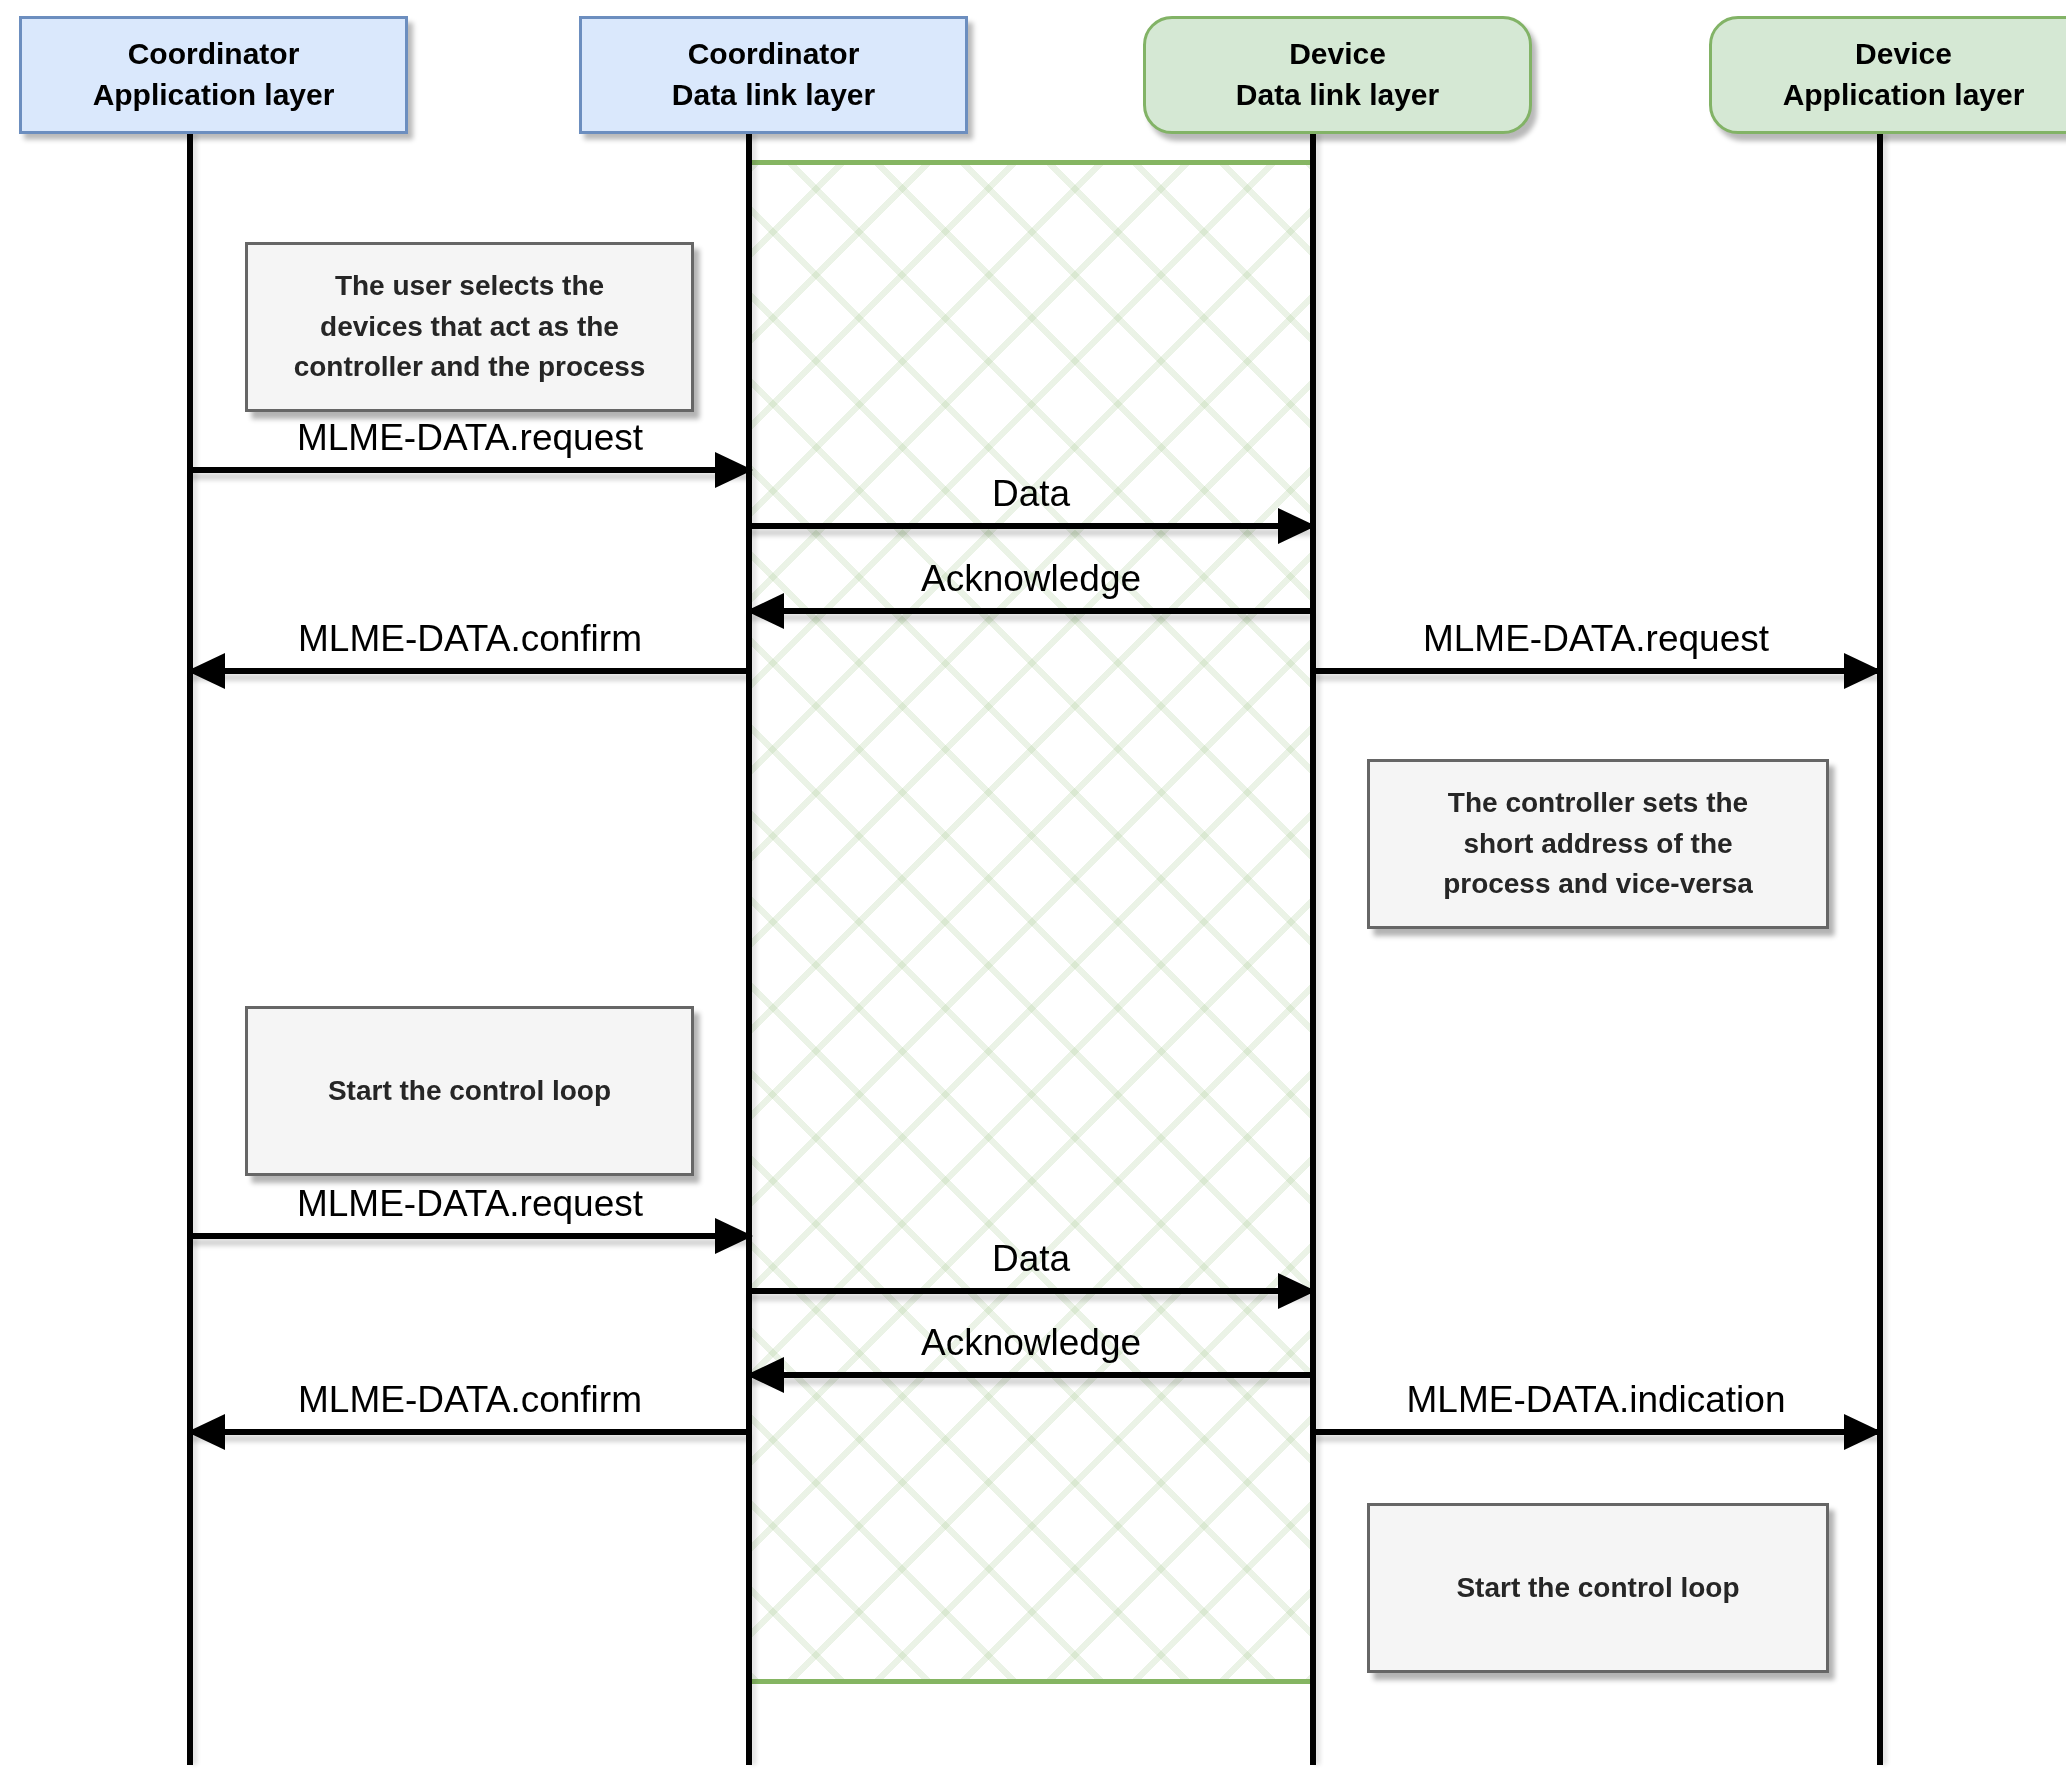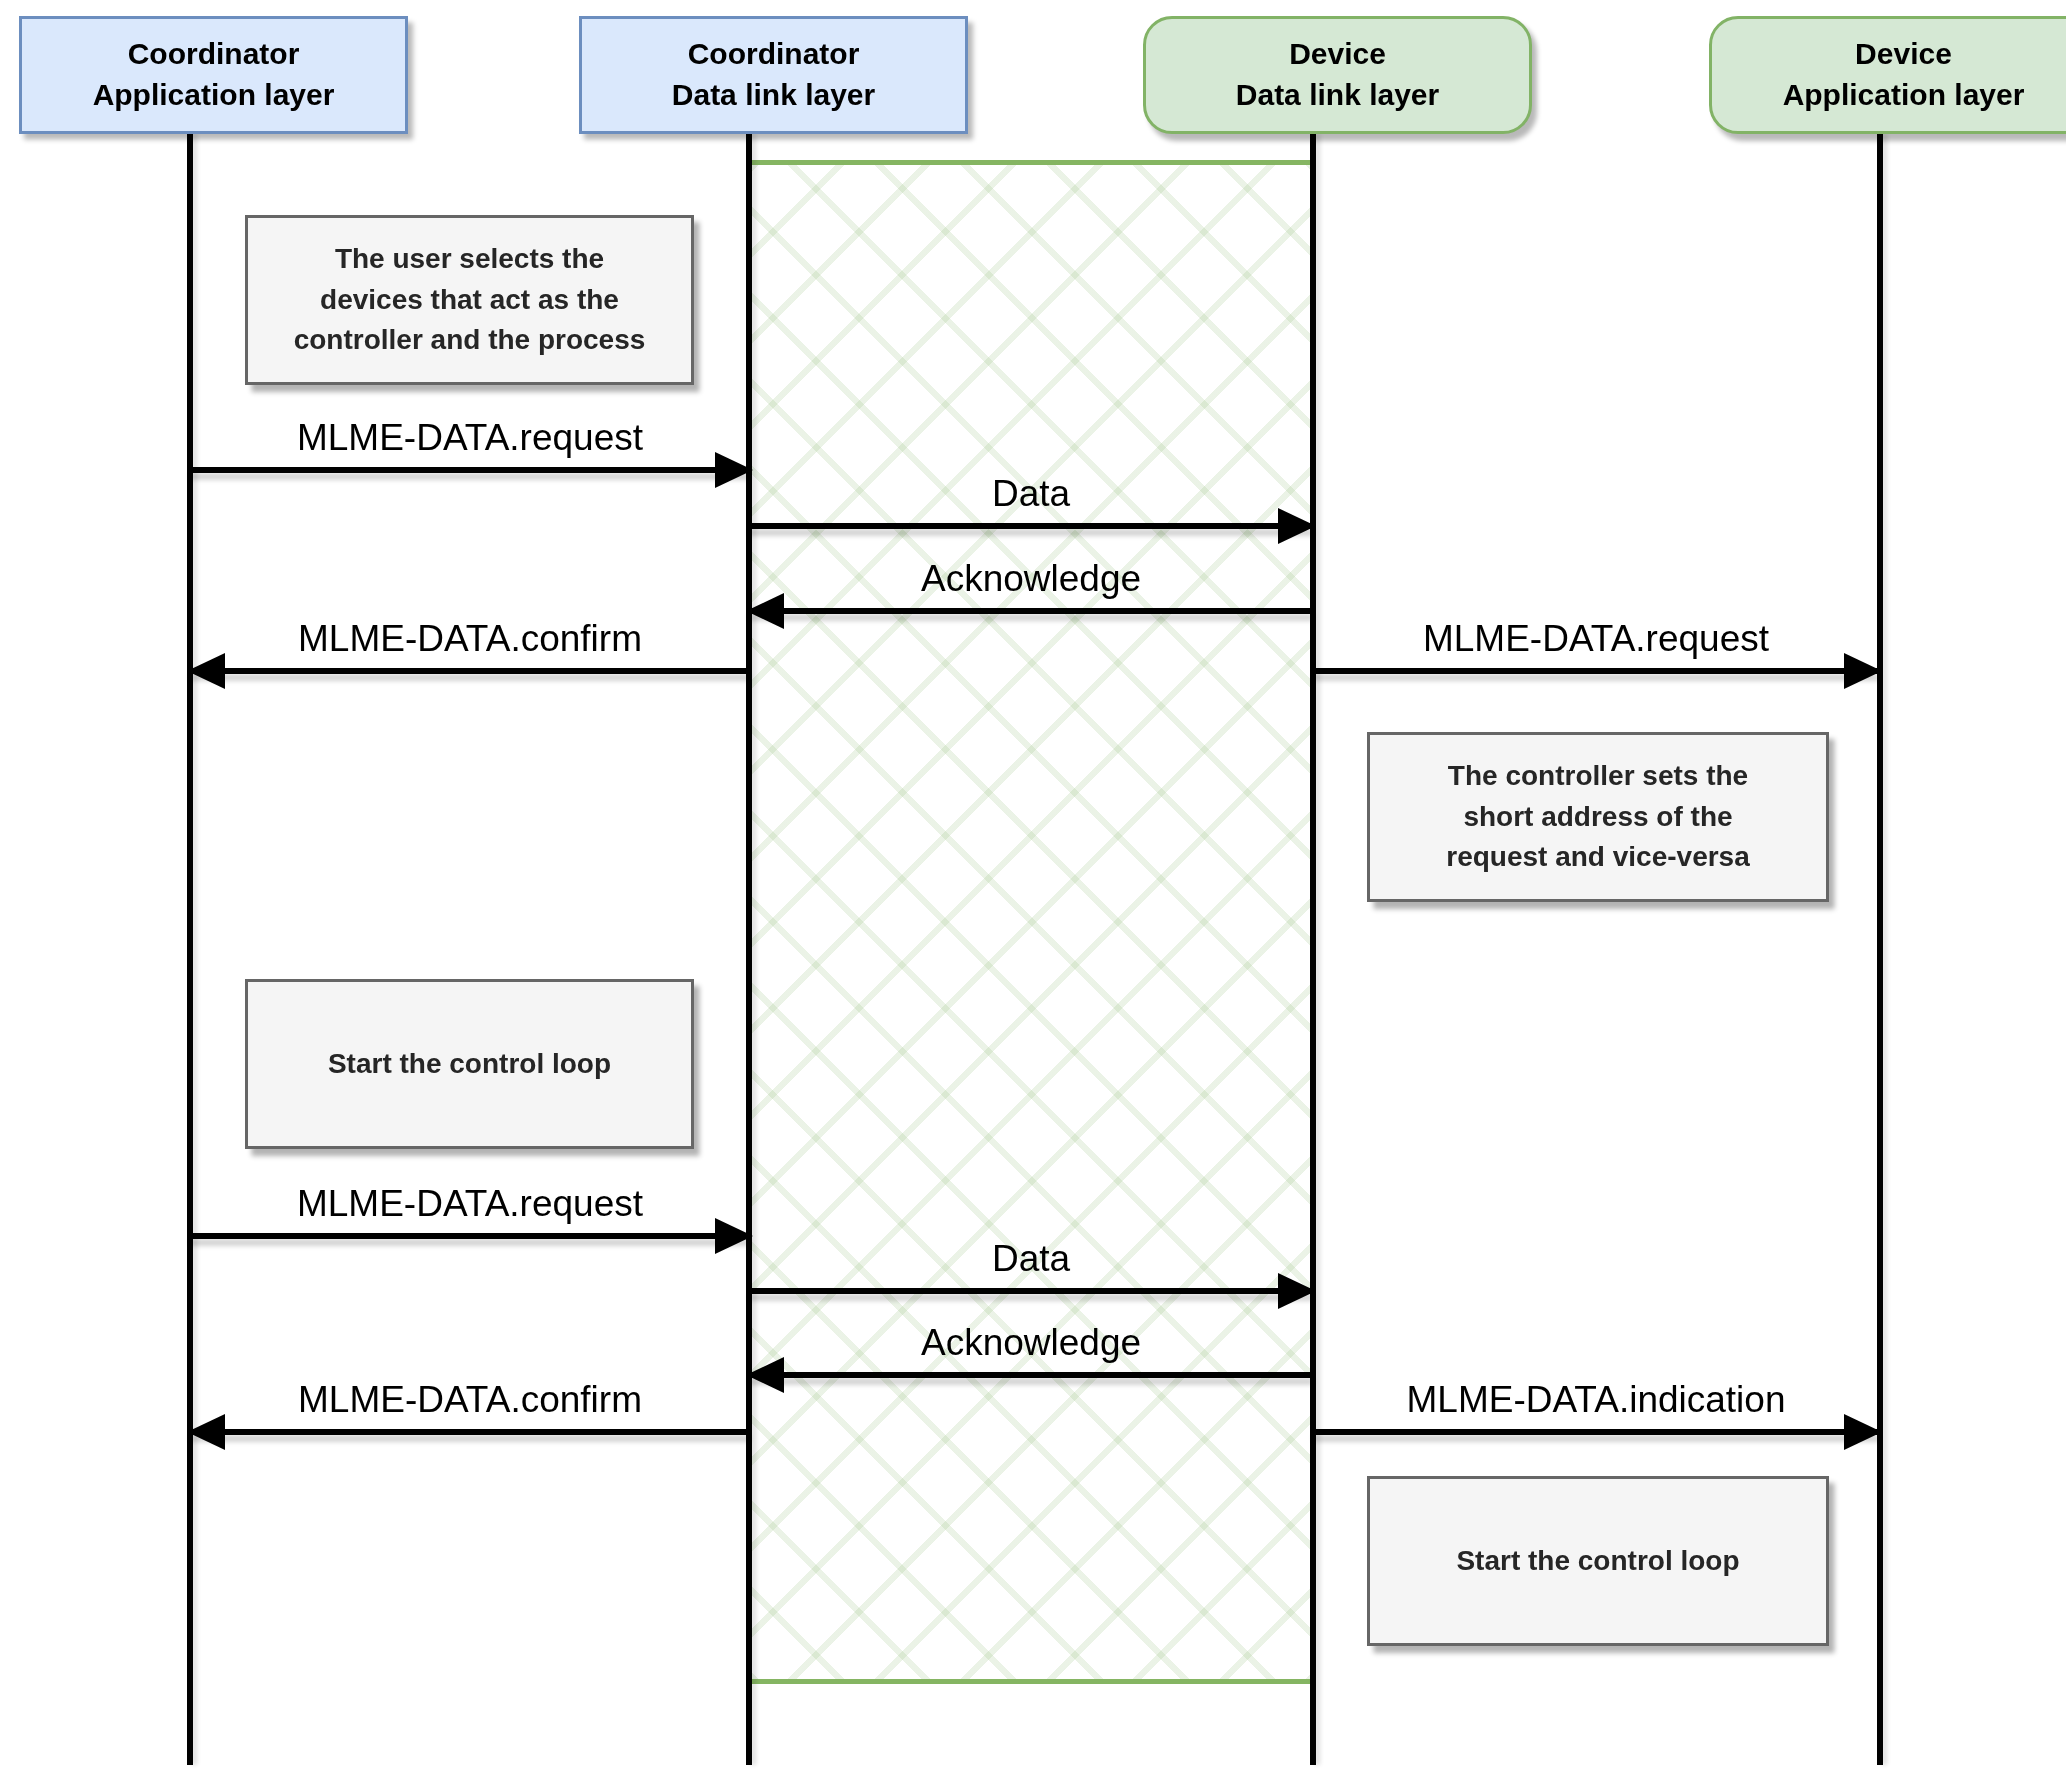--- a/index.html
+++ b/index.html
@@ -84,20 +84,21 @@
     align-items: center;
     justify-content: center;
     text-align: center;
     font-weight: bold;
     font-size: 28px;
     line-height: 1.45;
     color: #262626;
     white-space: pre-line;
     z-index: 5;
     padding: 7px 8px;
+    margin-top: 27px;
   }
 
   
   .msg {
     position: absolute;
     height: 0;
     z-index: 5;
   }
   .msg .line {
     position: absolute;
@@ -168,21 +169,21 @@
   </div>
 
   <div class="note" style="left:245px;  top:215px;  width:449px; height:170px;">
     <span>The user selects the
 devices that act as the
 controller and the process</span>
   </div>
   <div class="note" style="left:1367px; top:732px; width:462px; height:170px;">
     <span>The controller sets the
 short address of the
-request and vice-versa</span>
+process and vice-versa</span>
   </div>
   <div class="note" style="left:245px;  top:979px; width:449px; height:170px;">
     <span>Start the control loop</span>
   </div>
   <div class="note" style="left:1367px; top:1476px; width:462px; height:170px;">
     <span>Start the control loop</span>
   </div>
 
   <div class="msg" style="left:190px; width:560px; top:470px;">
     <div class="label">MLME-DATA.request</div>

